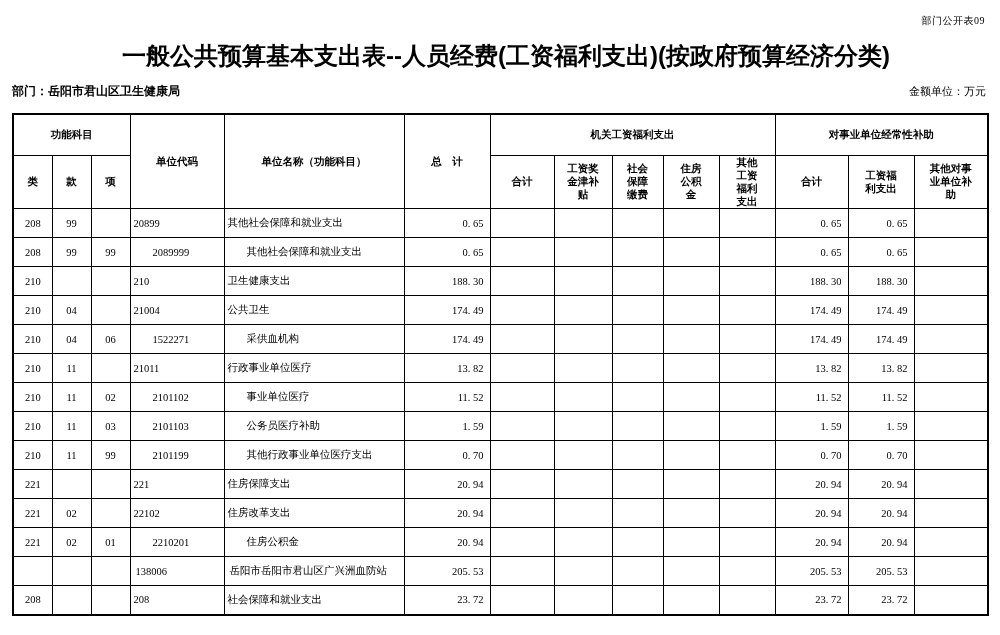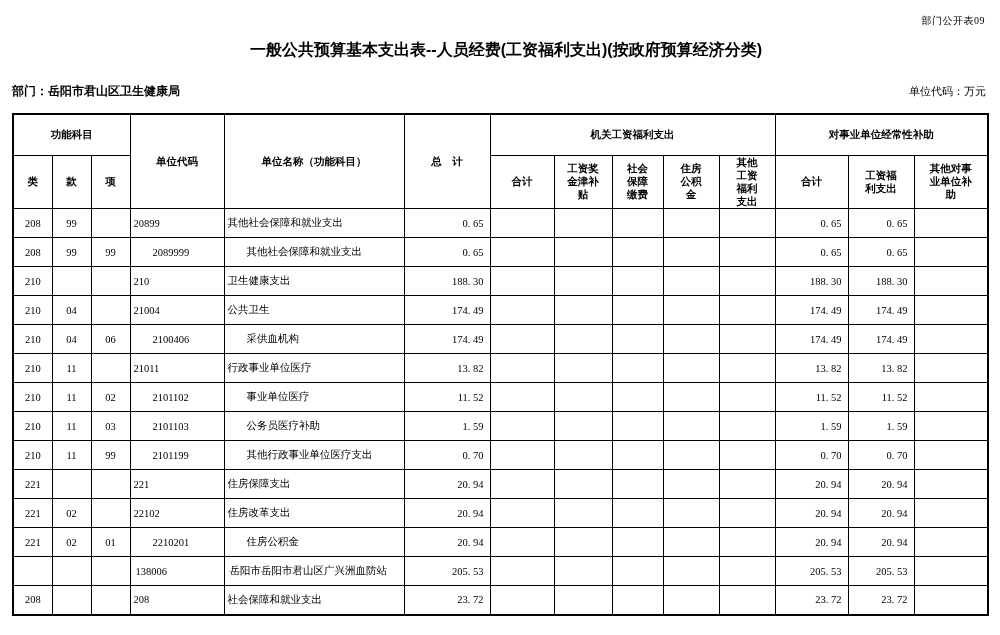--- a/index.html
+++ b/index.html
@@ -12,21 +12,21 @@
     position: relative;
     overflow: hidden;
   }
   .corner-label {
     position: absolute; top: 14px; right: 15px;
     font-size: 10px; letter-spacing: 0.5px; text-align: right;
   }
   .doc-title {
     position: absolute; top: 40px; left: 0; width: 100%;
     text-align: center;
-    font-size: 16px; font-weight: bold;
+    font-size: 24px; font-weight: bold;
     font-family: "Liberation Sans", "DejaVu Sans", sans-serif;
     letter-spacing: 0px;
     white-space: nowrap;
     padding-left: 12px;
   }
   .meta-row {
     position: absolute; top: 83px; left: 12px; right: 14px;
     display: flex; justify-content: space-between; align-items: baseline;
   }
   .dept-label { font-size: 12px; font-weight: bold; font-family: "Liberation Sans", "DejaVu Sans", sans-serif; }
@@ -67,21 +67,21 @@
 </style>
 </head>
 <body>
 
 <div class="corner-label">部门公开表09</div>
 
 <div class="doc-title">一般公共预算基本支出表--人员经费(工资福利支出)(按政府预算经济分类)</div>
 
 <div class="meta-row">
   <span class="dept-label">部门：岳阳市君山区卫生健康局</span>
-  <span class="unit-label">单位代码：万元</span>
+  <span class="unit-label">金额单位：万元</span>
 </div>
 
 <table class="budget">
   <colgroup>
     <col style="width:39px">
       <col style="width:39px">
       <col style="width:39px">
     <col style="width:94px">
       <col style="width:180px">
       <col style="width:86px">
@@ -179,21 +179,21 @@
         <td class="num"></td>
         <td class="num"></td>
         <td class="num">174. 49</td>
         <td class="num">174. 49</td>
         <td class="num"></td>
       </tr>
       <tr>
         <td class="center">210</td>
         <td class="center">04</td>
         <td class="center">06</td>
-        <td class="code ind1">2100406</td>
+        <td class="code ind1">1522271</td>
         <td class="name ind1">采供血机构</td>
         <td class="num">174. 49</td>
         <td class="num"></td>
         <td class="num"></td>
         <td class="num"></td>
         <td class="num"></td>
         <td class="num"></td>
         <td class="num">174. 49</td>
         <td class="num">174. 49</td>
         <td class="num"></td>

